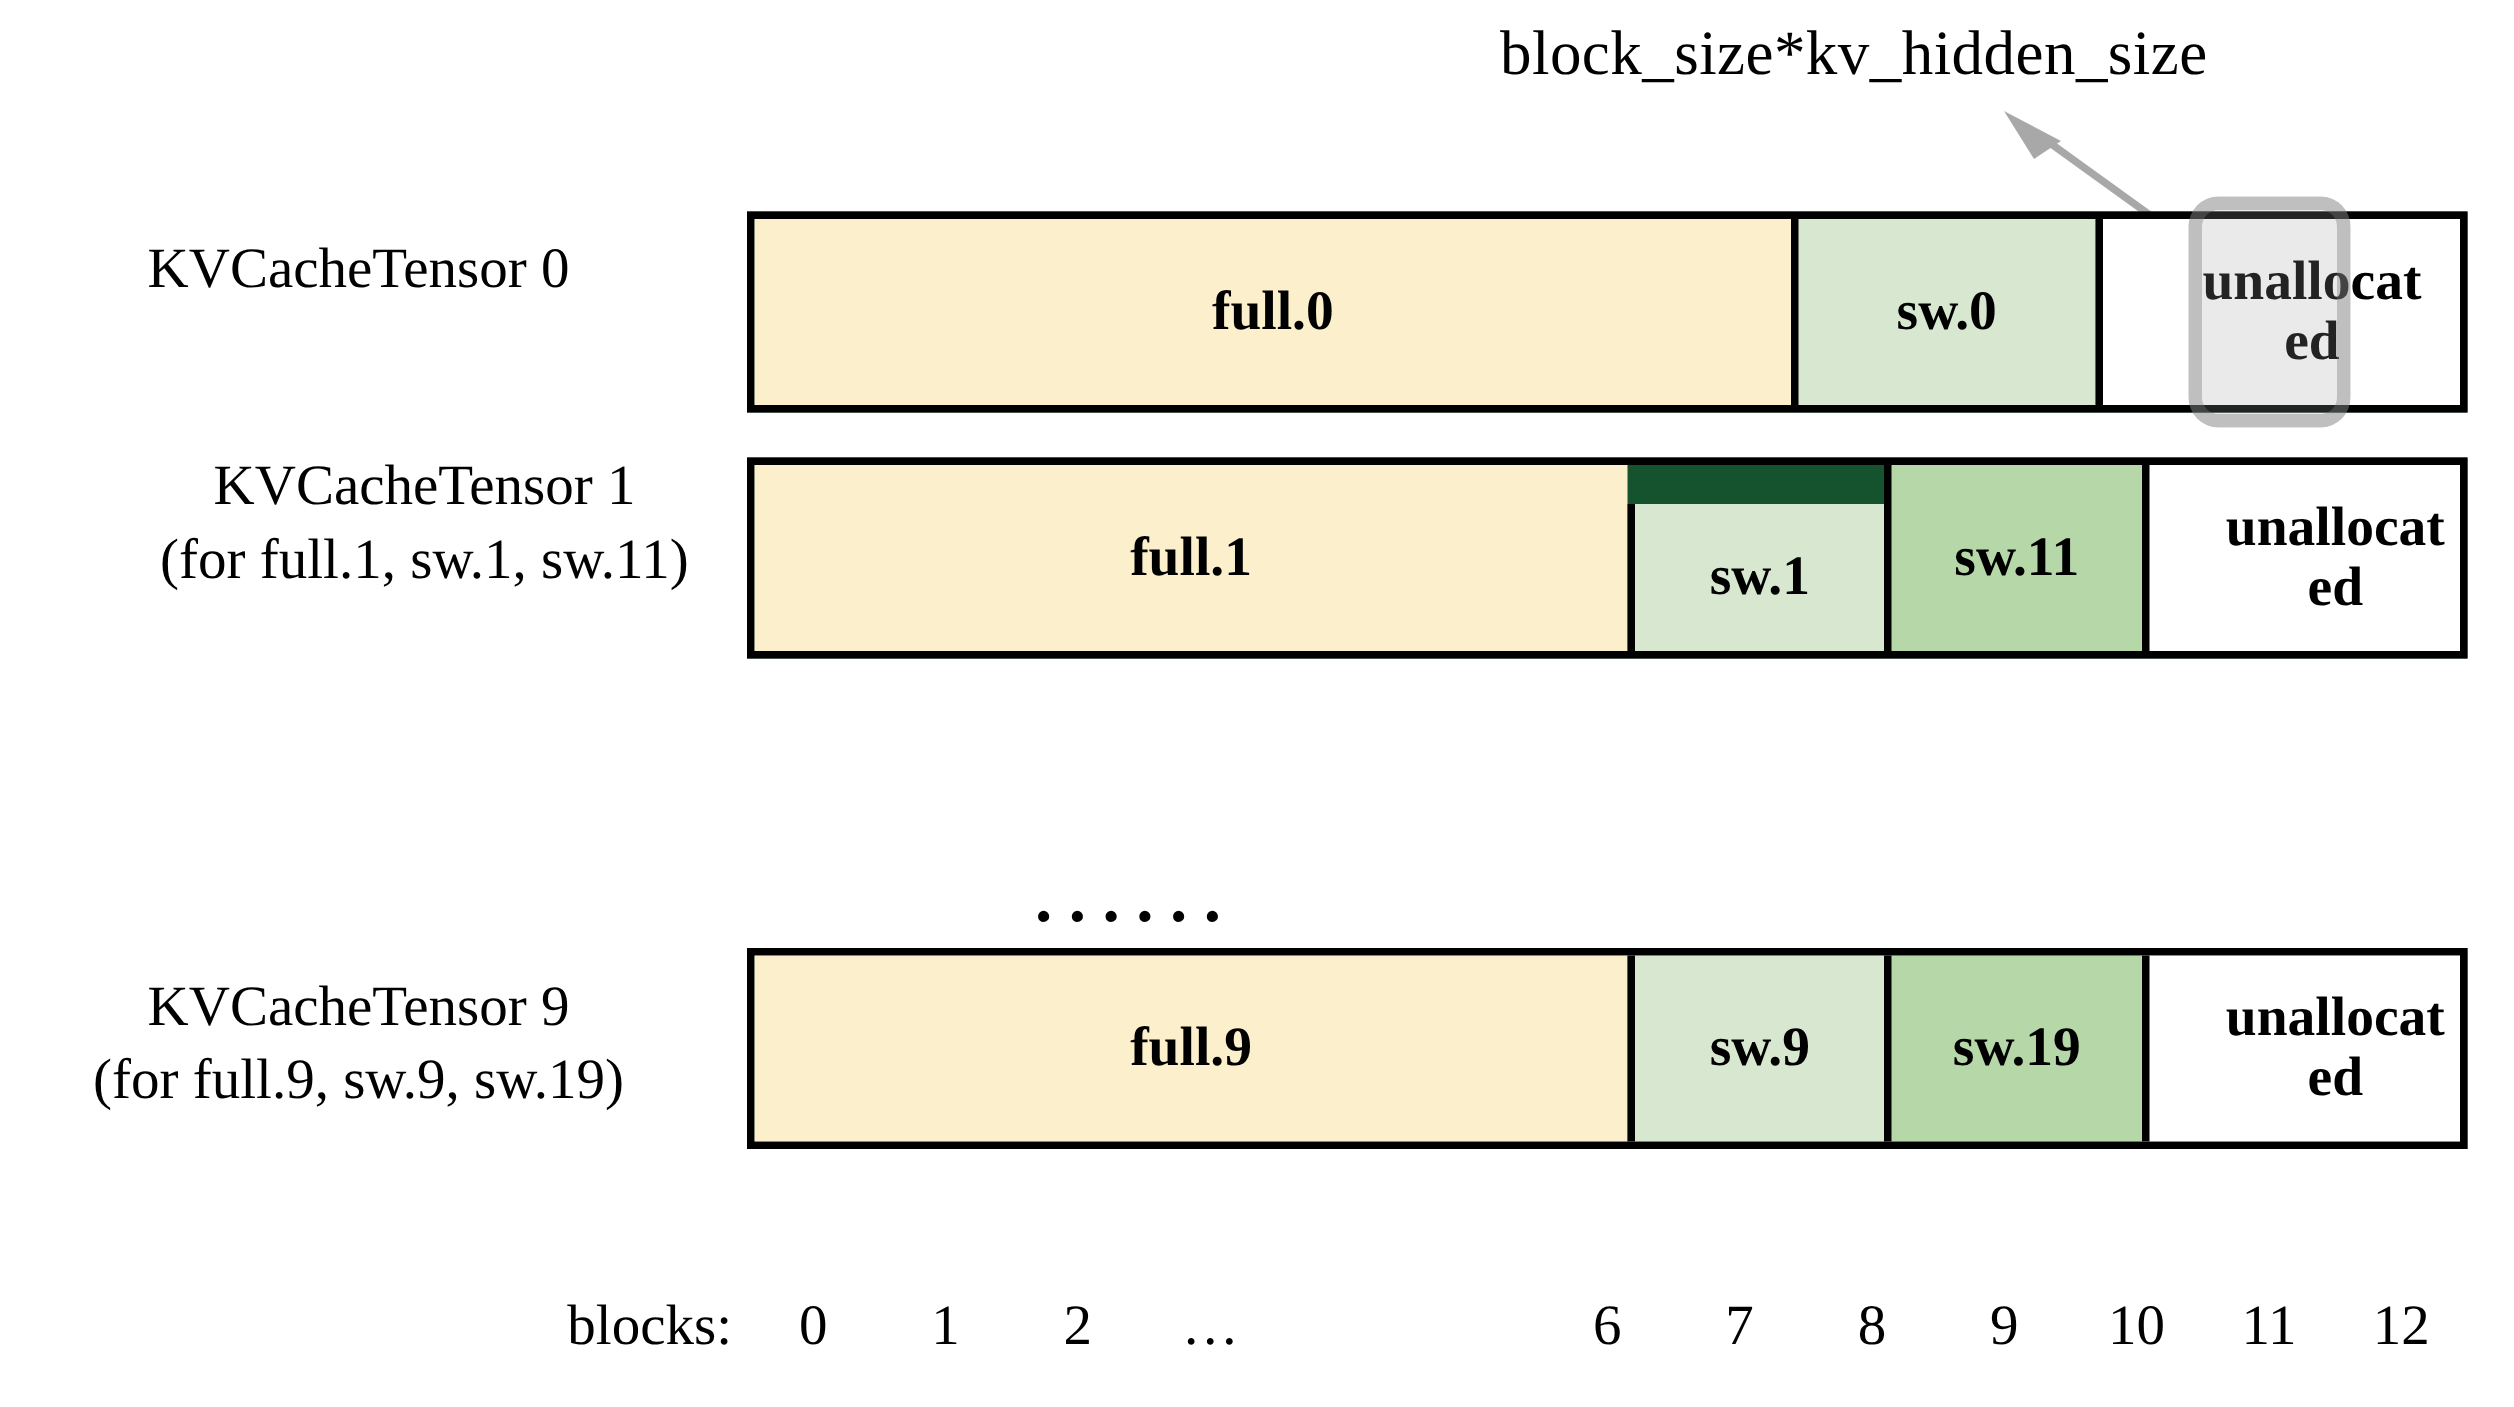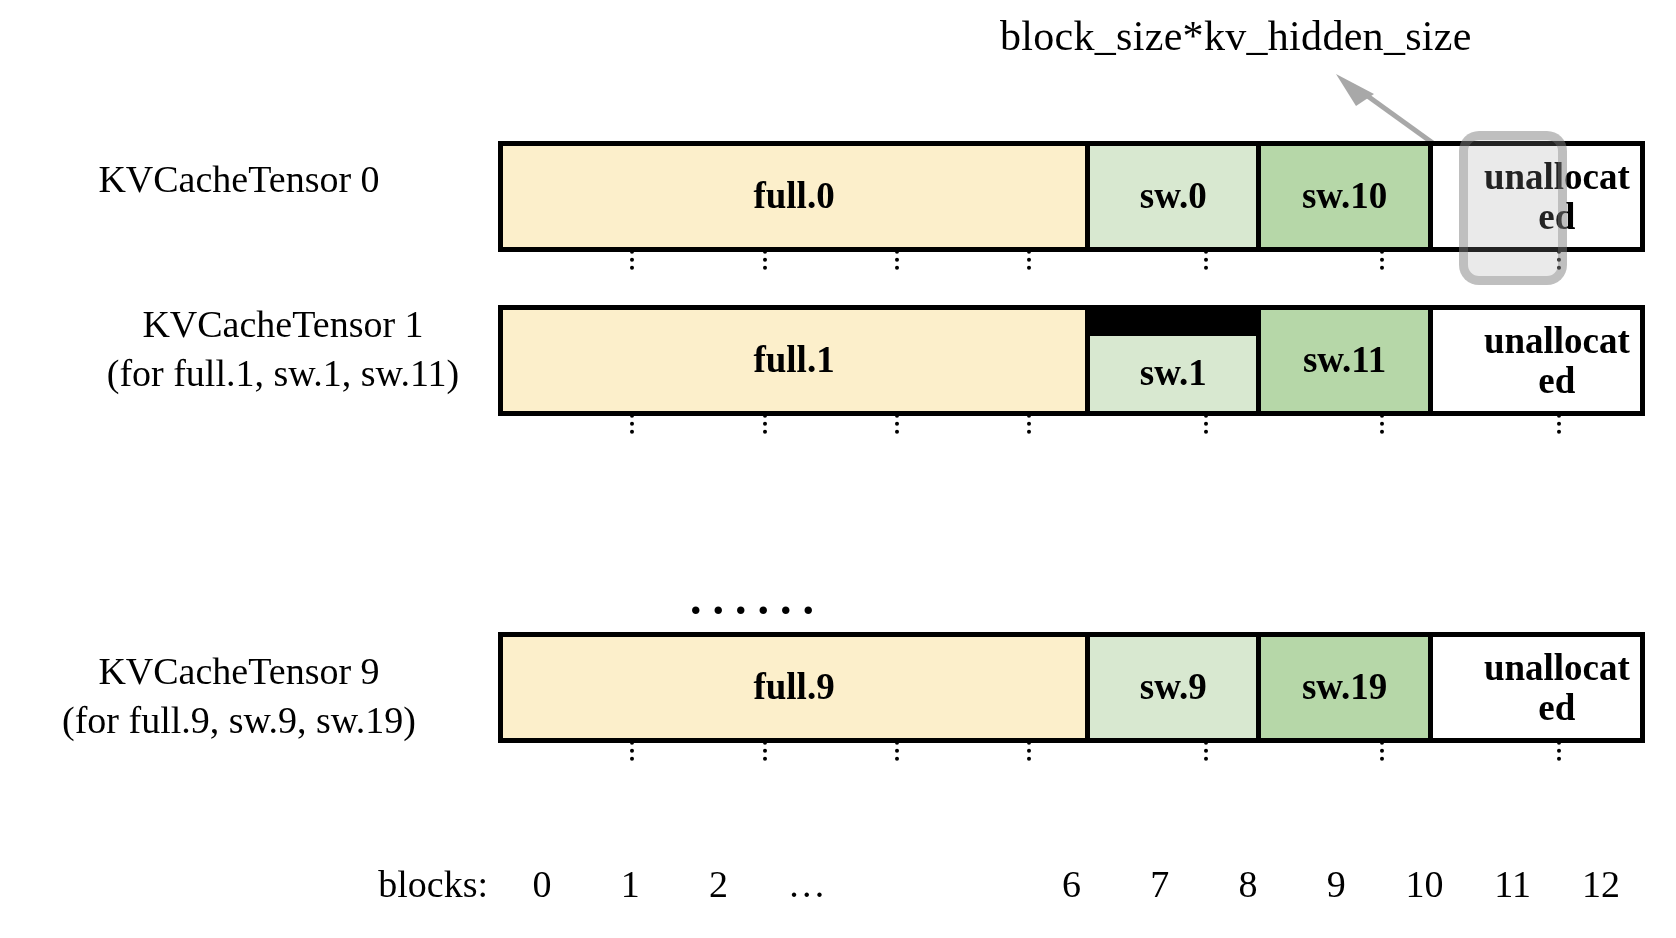--- a/index.html
+++ b/index.html
@@ -53,25 +53,25 @@
     font-size: 38px;
     line-height: 1.28;
     color: #000;
   }
   .row-label .l2 { display: block; }
 
   .bar {
     position: absolute;
     left: 498px;
     width: 1147px;
-    height: 111px;
+    height: 134px;
     box-sizing: border-box;
     border: 5px solid #000000;
     display: flex;
-    background: #000000;
+    background: #14532d;
   }
   .seg {
     position: relative;
     box-sizing: border-box;
     display: flex;
     align-items: center;
     justify-content: center;
     font-size: 37px;
     font-weight: bold;
     text-align: center;
@@ -160,23 +160,20 @@
         <div class="dotted" style="left: 1027.38px; top: 146px; height: 124px; bottom: auto;"></div>
         <div class="dotted" style="left: 1203.85px; top: 146px; height: 124px; bottom: auto;"></div>
         <div class="dotted" style="left: 1380.31px; top: 146px; height: 124px; bottom: auto;"></div>
         <div class="dotted" style="left: 1556.77px; top: 146px; height: 124px; bottom: auto;"></div>
         <div class="bar" style="top: 141px;">
           <div class="seg" style="flex: 7 0 0px; background: rgb(252, 239, 203);">
             <span>full.0</span>
           </div>
           <div class="seg" style="flex: 2 0 0px; background: rgb(216, 232, 208);">
             <span>sw.0</span>
-          </div>
-          <div class="seg" style="flex: 2 0 0px; background: rgb(182, 215, 168);">
-            <span>sw.10</span>
           </div>
           <div class="seg wrap" style="flex: 2 0 0px; background: rgb(255, 255, 255);">
             <span style="display: block; width: 146px; text-align: center;">unallocated</span>
           </div>
         </div>
         <div class="highlight" style="left: 1458.54px; top: 131px; width: 108.231px; height: 154px;"></div>
       </div>
       <div class="row" style="top: 0px;">
         <div class="row-label" style="top: 300px; padding-left: 44px;"><span>KVCacheTensor 1</span><span class="l2">(for full.1, sw.1, sw.11)</span></div>
         <div class="dotted" style="left: 630.346px; top: 310px; height: 124px; bottom: auto;"></div>

